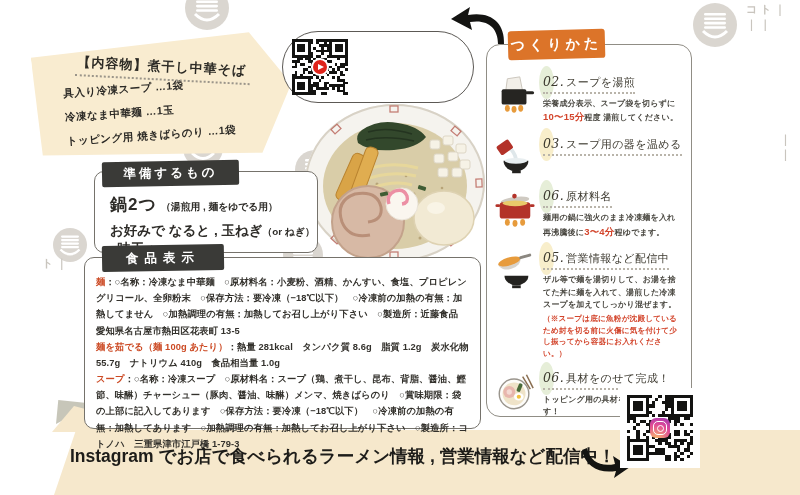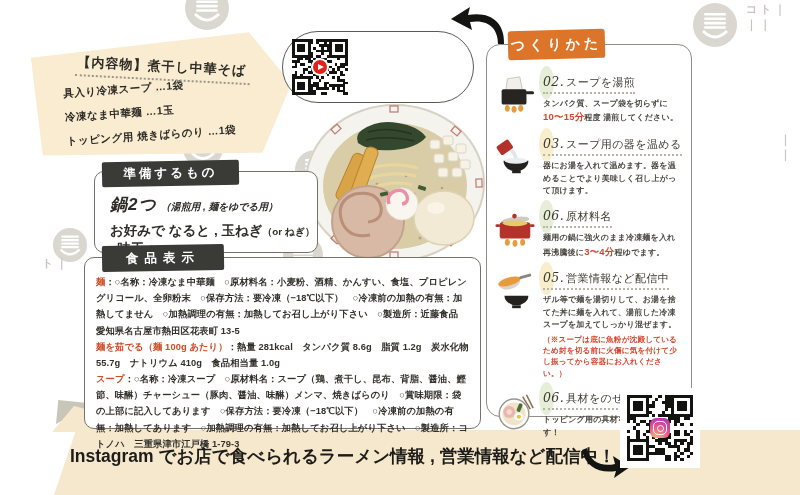--- a/index.html
+++ b/index.html
@@ -50,21 +50,21 @@
   .s-no{font-style:italic;font-size:12.5px;margin-right:2px;}
   .s-desc{font-size:8px;font-weight:bold;color:#494740;line-height:1.55;margin-top:4px;letter-spacing:0.2px;}
   .hl{color:#d3452c;font-size:9.5px;}
   .note{display:block;color:#d3452c;font-size:7.6px;font-weight:bold;line-height:1.5;margin-top:2px;}
   
   .tag{position:absolute;background:#3a3a37;color:#fff;font-weight:bold;display:flex;align-items:center;
        justify-content:center;z-index:3;border-radius:2px;}
   .wbox{position:absolute;background:#fff;border:1.6px solid #75726b;border-radius:10px;z-index:2;box-sizing:border-box;}
   .prep-tag{left:102px;top:161px;width:137px;height:25px;font-size:12.5px;letter-spacing:3px;transform:rotate(-1deg);}
   .prep-box{left:94px;top:171px;width:224px;height:82px;padding:21px 0 0 15px;}
-  .pp1{font-size:15px;font-weight:bold;color:#2e2c28;font-style:italic;}
+  .pp1{font-size:15px;font-weight:bold;color:#2e2c28;}
   .pp1 .big{font-size:17px;letter-spacing:1px;}
   .pp1 .sub,.pp2 .sub{font-size:9.8px;}
   .pp2{font-size:13.5px;font-weight:bold;color:#2e2c28;margin-top:6px;}
   .fl-tag{left:102px;top:245px;width:122px;height:26px;font-size:12.5px;letter-spacing:6px;transform:rotate(-1deg);}
   .fl-box{left:84px;top:257px;width:397px;height:172px;padding:16px 11px 6px 11px;}
   .fl-text{font-size:9.3px;font-weight:bold;line-height:1.74;color:#33312c;margin:0;letter-spacing:0.1px;}
   .red{color:#cc4a24;}
   
   .band{position:absolute;left:52px;top:430px;right:0;bottom:0;background:#f6e8cc;z-index:1;
         clip-path:polygon(24px 0,100% 0,100% 100%,2px 100%);}
@@ -476,38 +476,37 @@
           <rect x="33" y="16" width="9" height="3.2" rx="1.6" fill="#262522"></rect>
           <g fill="#e79b3c">
             <ellipse cx="14" cy="34" rx="2.6" ry="3.6"></ellipse>
             <ellipse cx="21" cy="35" rx="2.6" ry="3.6"></ellipse>
             <ellipse cx="28" cy="34" rx="2.6" ry="3.6"></ellipse>
           </g>
         </svg>
       </div>
     <div class="s-body"><i class="oval oc2"></i>
       <span class="s-title"><span class="s-no">02.</span><span>スープを湯煎</span></span>
-      <div class="s-desc"><span>タンパク質、スープ袋を切らずに</span><span class="hl">10〜15分</span><span>程度 湯煎してください。</span></div>
+      <div class="s-desc"><span>栄養成分表示、スープ袋を切らずに</span><span class="hl">10〜15分</span><span>程度 湯煎してください。</span></div>
     </div>
   </div>
   <div class="step">
     <div class="s-icon">
         <svg width="42" height="40" viewBox="0 0 44 40">
           <g transform="rotate(-35 12 10)">
             <rect x="4" y="4" width="15" height="11" rx="2" fill="#b33229"></rect>
           </g>
           <path d="M18 12 q5 6 5 12" stroke="#dfe7ea" stroke-width="4" fill="none"></path>
           <path d="M10 24 a13 11 0 0 0 26 0 Z" fill="#23221f"></path>
           <rect x="19" y="34" width="9" height="3" fill="#23221f"></rect>
           <ellipse cx="23" cy="24" rx="12" ry="3" fill="#e8eef0"></ellipse>
         </svg>
       </div>
     <div class="s-body"><i class="oval oc1"></i>
       <span class="s-title"><span class="s-no">03.</span><span>スープ用の器を温める</span></span>
-      <div class="s-desc"><span>器にお湯を入れて温めます。器を温めることでより美味しく召し上がって頂けます。</span></div>
     </div>
   </div>
   <div class="step">
     <div class="s-icon">
         <svg width="42" height="40" viewBox="0 0 44 40">
           <g transform="rotate(-7 22 11)">
             <ellipse cx="22" cy="11" rx="15" ry="3.6" fill="#cfcac2"></ellipse>
             <circle cx="22" cy="6.5" r="2.4" fill="#b33229"></circle>
           </g>
           <rect x="6" y="13" width="32" height="17" rx="3" fill="#b33229"></rect>

